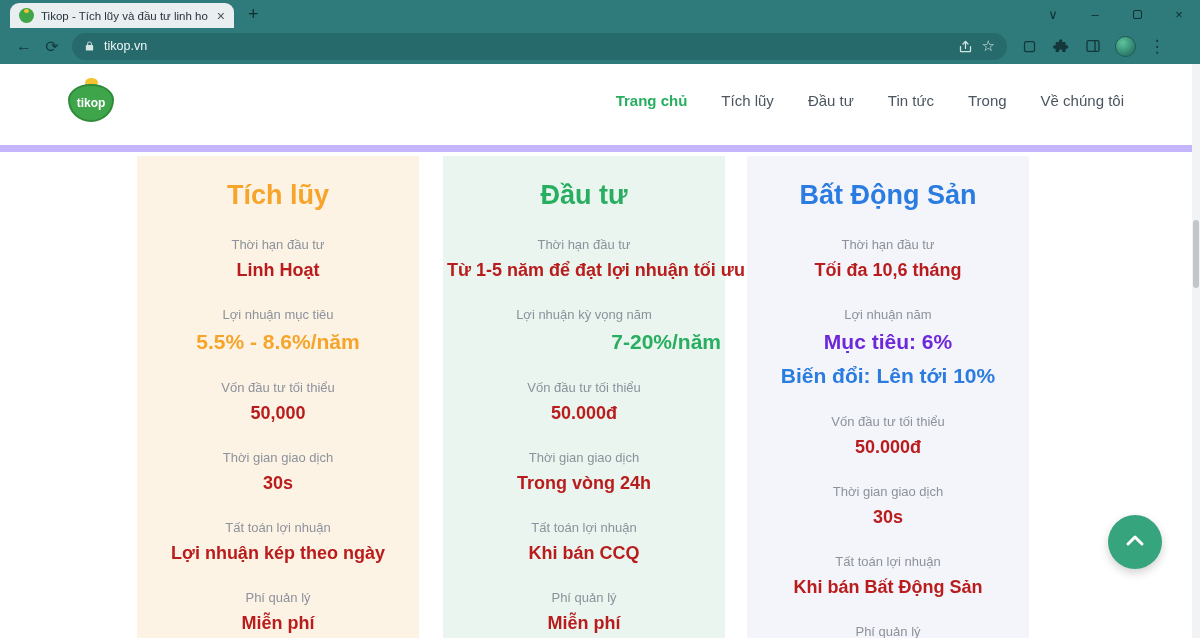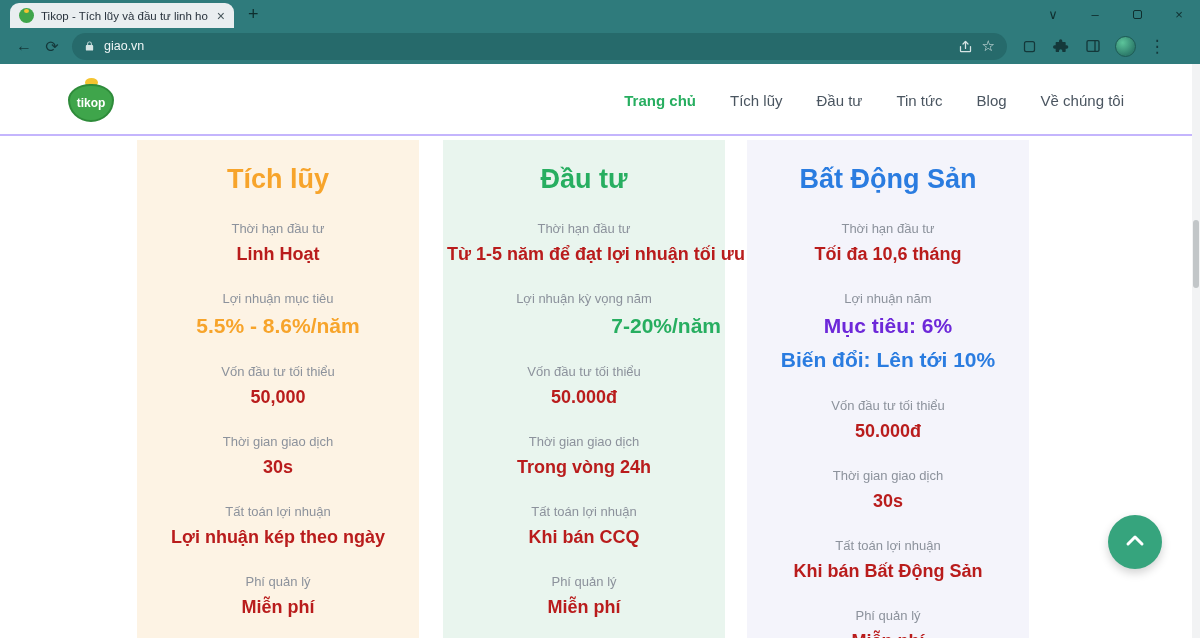--- a/index.html
+++ b/index.html
@@ -21,21 +21,21 @@
   .toolbar { position:absolute; top:28px; left:0; width:1200px; height:36px; background:#2f7b7c; display:flex; align-items:center; padding:0 10px; }
   .tool-btn { width:28px; height:28px; border-radius:50%; display:flex; align-items:center; justify-content:center; color:#14383a; font-size:16px; cursor:pointer; flex:0 0 auto; }
   .omnibox { flex:1; max-width:935px; height:27px; background:#266a6b; border-radius:14px; display:flex; align-items:center; padding:0 12px; gap:9px; margin:0 8px 0 6px; cursor:text; }
   .url-text { color:#eef6f6; font-size:12.5px; flex:1; }
   .box-icon { display:flex; align-items:center; }
   .right-icons { display:flex; align-items:center; gap:4px; }
   .avatar { width:21px; height:21px; border-radius:50%; background:radial-gradient(circle at 35% 30%, #5cc49a, #2e7d6c 70%); border:1px solid #1d5a54; }
 
   
   .site { position:absolute; top:64px; left:0; width:1192px; height:574px; background:#fff; overflow:hidden; }
-  .site-header { position:relative; width:100%; height:72px; background:#fff; border-bottom:2px solid #c4b5fd; }
+  .site-header { position:relative; width:100%; height:88px; background:#fff; border-bottom:7px solid #c4b5fd; }
   .logo { position:absolute; left:68px; top:14px; width:48px; height:46px; cursor:pointer; }
   .logo-coin { position:absolute; top:0; left:17px; width:13px; height:9px; background:#f4c430; border-radius:50%; }
   .logo-bag { position:absolute; top:6px; left:0; width:46px; height:38px; background:#3fa54b; border:2px solid #2e8b3a; border-radius:48% 48% 50% 50% / 42% 42% 58% 58%; display:flex; align-items:center; justify-content:center; }
   .logo-text { color:#fff; font-size:12px; font-weight:bold; }
   .site-nav { position:absolute; right:68px; top:0; height:72px; display:flex; align-items:center; gap:34px; }
   .nav-item { font-size:15px; color:#4a5560; cursor:pointer; white-space:nowrap; }
   .nav-item.active { color:#27ae60; font-weight:bold; }
 
   .content { position:relative; width:100%; height:502px; background:#fff; }
   .card { position:absolute; top:4px; width:282px; height:640px; padding:24px 20px 0; text-align:center; }
@@ -73,21 +73,21 @@
 
 <div class="toolbar">
   <span class="tool-btn">←</span>
   <span class="tool-btn">⟳</span>
   <div class="omnibox">
     <span class="box-icon">
       <svg width="11" height="12" viewBox="0 0 24 24" fill="#d6e4e4">
           <path d="M7 10V7a5 5 0 0 1 10 0v3h1a2 2 0 0 1 2 2v8a2 2 0 0 1-2 2H6a2 2 0 0 1-2-2v-8a2 2 0 0 1 2-2h1zm2 0h6V7a3 3 0 0 0-6 0v3z"></path>
         </svg>
     </span>
-    <span class="url-text">giao.vn</span>
+    <span class="url-text">tikop.vn</span>
     <span class="box-icon">
       <svg width="15" height="15" viewBox="0 0 24 24" fill="none" stroke="#d6e4e4" stroke-width="2" stroke-linecap="round" stroke-linejoin="round">
           <path d="M4 12v7a1 1 0 0 0 1 1h14a1 1 0 0 0 1-1v-7"></path>
           <path d="M12 15V4"></path>
           <path d="M8 8l4-4 4 4"></path>
         </svg>
     </span>
     <span class="box-icon" style="color:#d6e4e4;font-size:15px;">☆</span>
   </div>
   <div class="right-icons">
@@ -121,21 +121,21 @@
       <span class="logo-coin"></span>
       <span class="logo-bag">
           <span class="logo-text">tikop</span>
         </span>
     </div>
     <nav class="site-nav">
       <a class="nav-item active">Trang chủ</a>
       <a class="nav-item">Tích lũy</a>
       <a class="nav-item">Đầu tư</a>
       <a class="nav-item">Tin tức</a>
-      <a class="nav-item">Blog</a>
+      <a class="nav-item">Trong</a>
       <a class="nav-item">Về chúng tôi</a>
     </nav>
   </div>
 
   <div class="content">
 
     <div class="card" style="left: 137px; background: rgb(253, 243, 228);">
       <div class="card-title" style="color: rgb(247, 164, 43);">Tích lũy</div>
       <div class="row">
         <div class="row-label">Thời hạn đầu tư</div>

